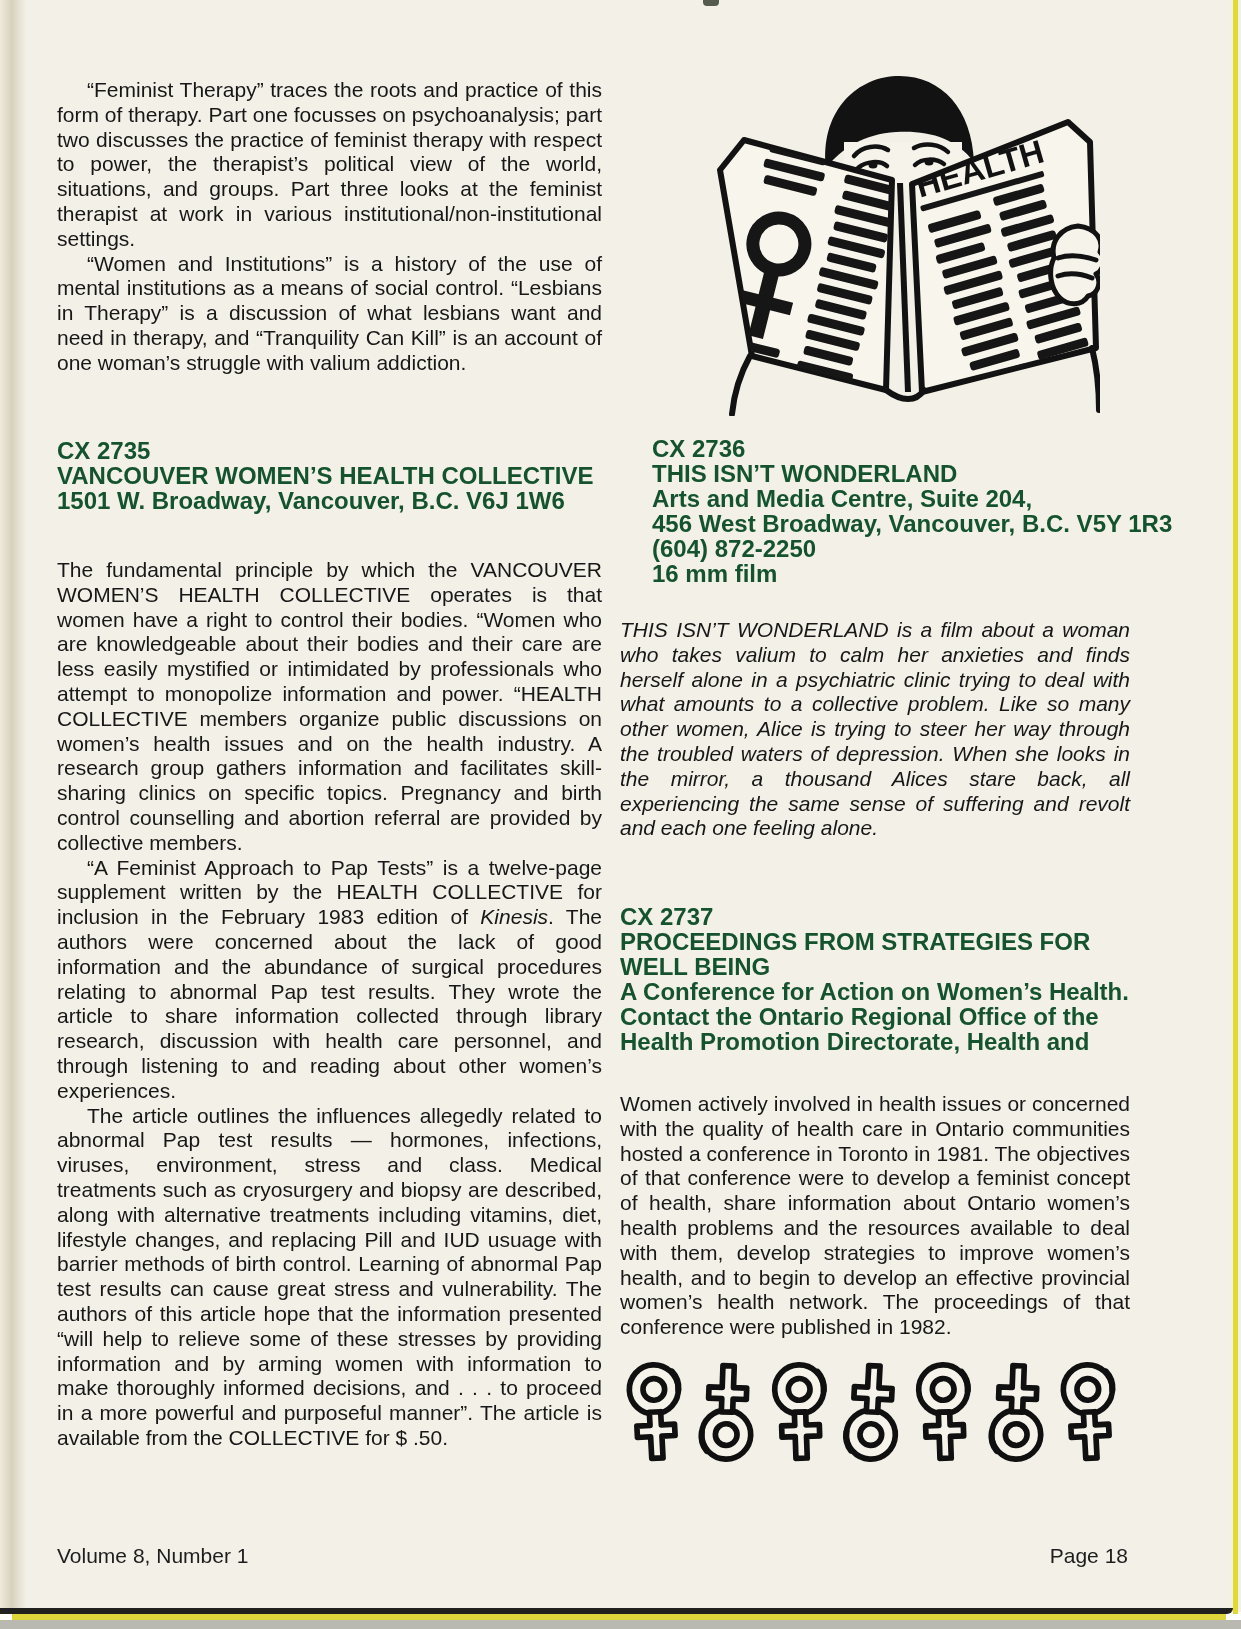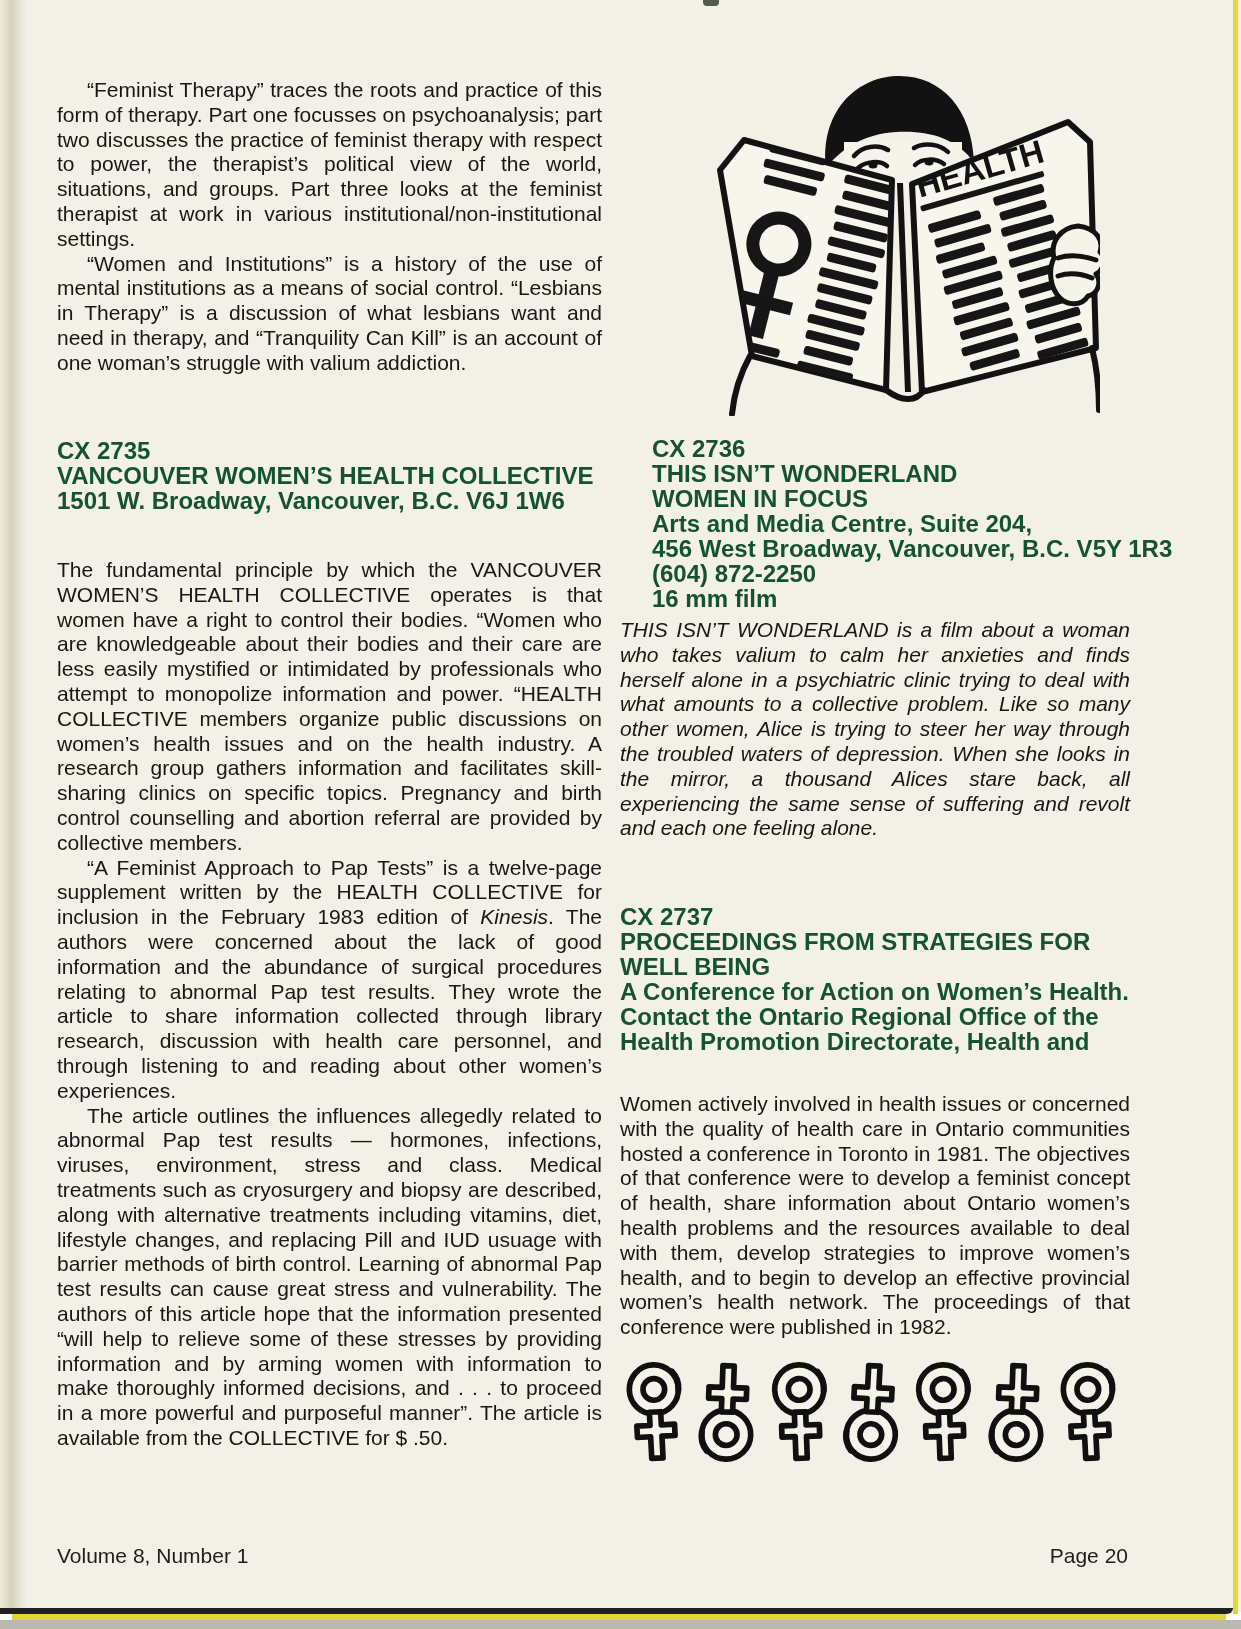--- a/index.html
+++ b/index.html
@@ -154,21 +154,20 @@
         <path d="M62,300 C52,318 46,338 44,358"></path>
         <path d="M404,292 C409,312 411,334 411,354"></path>
         <path d="M198,334 C214,346 228,346 236,334"></path>
       </g>
     </svg>
   </div>
 
   <div class="col-block" style="left:652px;top:436px;width:510px;">
     <div class="head-line">CX 2736</div>
     <div class="head-line">THIS ISN’T WONDERLAND</div>
-    <div class="head-line">WOMEN IN FOCUS</div>
     <div class="head-line">Arts and Media Centre, Suite 204,</div>
     <div class="head-line">456 West Broadway, Vancouver, B.C. V5Y 1R3</div>
     <div class="head-line">(604) 872-2250</div>
     <div class="head-line">16 mm film</div>
   </div>
   <div class="col-block" style="left:620px;top:618px;width:510px;font-style:italic;">
     <p class="body-text">THIS ISN’T WONDERLAND is a film about a woman who takes valium to calm her anxieties and finds herself alone in a psychiatric clinic trying to deal with what amounts to a collective problem. Like so many other women, Alice is trying to steer her way through the troubled waters of depression. When she looks in the mirror, a thousand Alices stare back, all experiencing the same sense of suffering and revolt and each one feeling alone.</p>
   </div>
 
   <div class="col-block" style="left:620px;top:904px;width:510px;">
@@ -236,20 +235,20 @@
     <g stroke="#101010" stroke-width="6" fill="#f6f3ea" stroke-linejoin="round">
       <circle cx="35" cy="33" r="26"></circle>
       <circle cx="35" cy="33" r="11.5"></circle>
       <path d="M29,57 L41,57 L41,71 L55,71 L55,83 L41,83 L41,106 L29,106 L29,83 L15,83 L15,71 L29,71 Z"></path>
     </g>
     <path d="M55,15 A26,26 0 0 1 61,35" stroke="#101010" stroke-width="6.5" fill="none" stroke-linecap="round"></path>
   </svg>
     </div>
 
   <div class="col-block footer-text" style="left:57px;top:1544px;">Volume 8, Number 1</div>
-  <div class="col-block footer-text" style="left:1040px;top:1544px;width:88px;text-align:right;">Page 20</div>
+  <div class="col-block footer-text" style="left:1040px;top:1544px;width:88px;text-align:right;">Page 18</div>
 </div>
 
 <div class="yellow-edge"></div>
 <div class="bottom-dark"></div>
 <div class="bottom-yellow"></div>
 <div class="bottom-gray"></div>
 <div class="top-tick"></div>
 
 </body></html>

